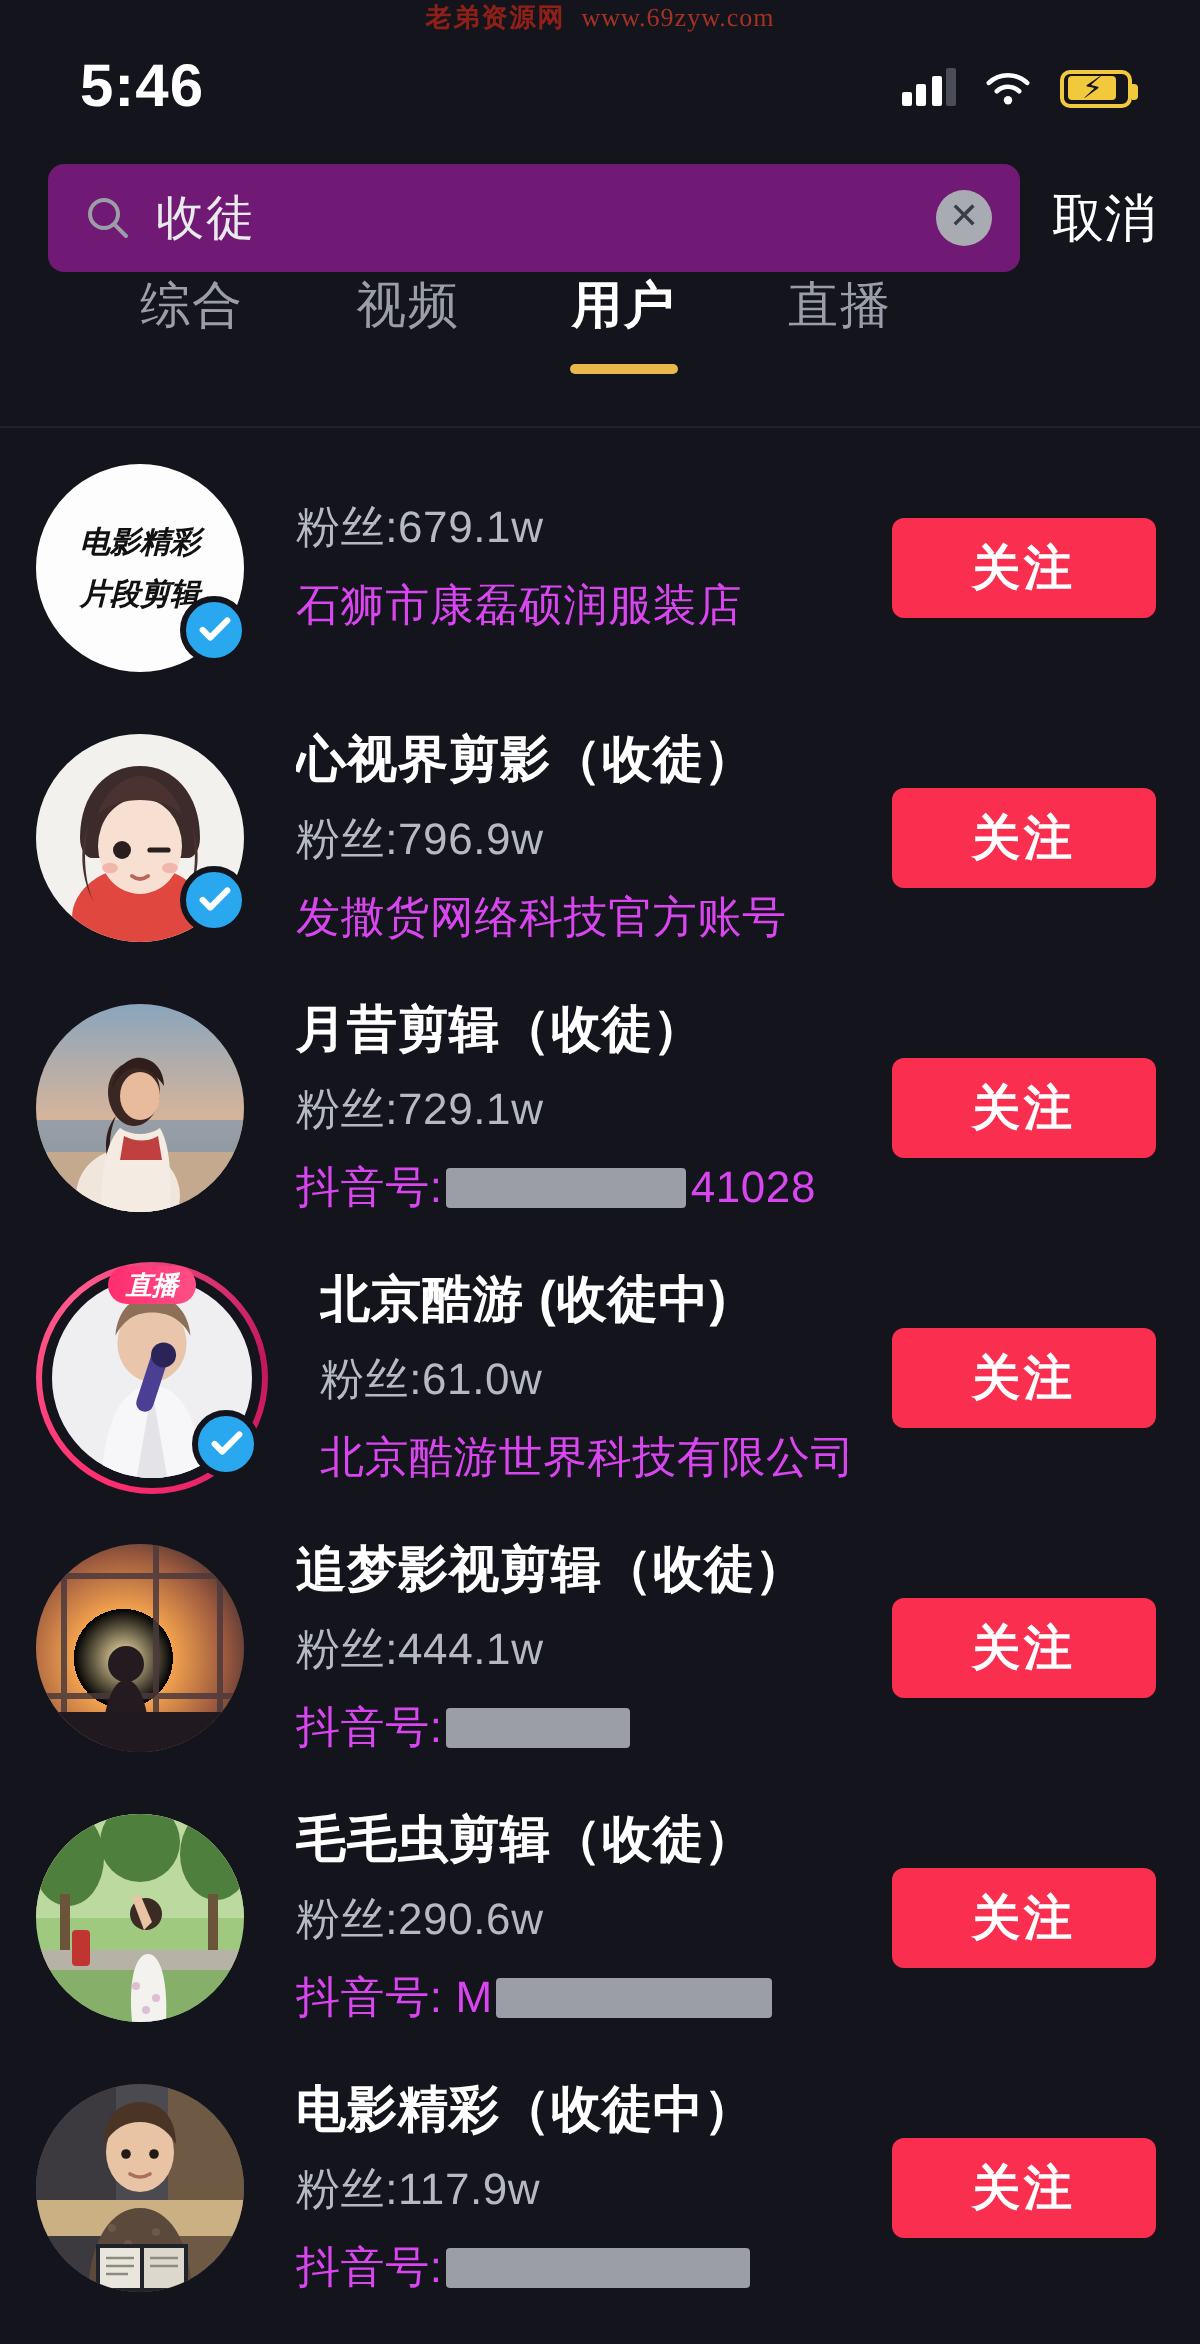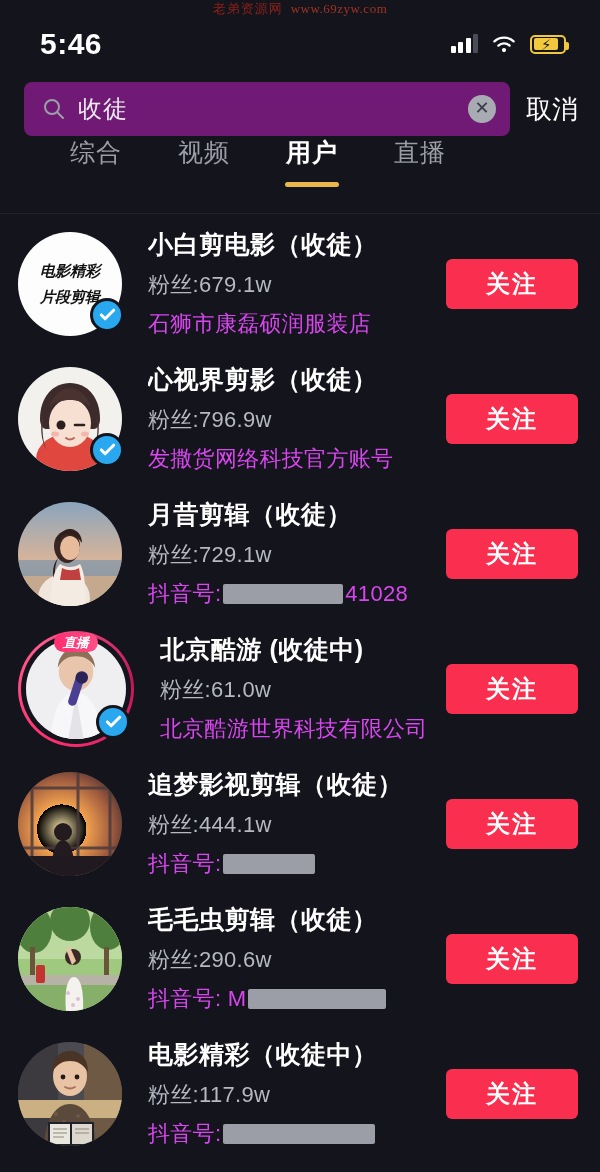--- a/index.html
+++ b/index.html
@@ -10,21 +10,21 @@
     overflow:hidden;
   }
   #app { position:relative; width:600px; height:1172px; background:#13141c; overflow:hidden; }
 
   
   .watermark {
     position:absolute; top:0; left:0; width:600px; height:18px;
     display:flex; align-items:center; justify-content:center;
     gap:8px; z-index:60; pointer-events:none;
   }
-  .watermark .wm-cn { color:#8e2018; font-size:13px; font-weight:400; letter-spacing:1px;
+  .watermark .wm-cn { color:#8e2018; font-size:13px; font-weight:700; letter-spacing:1px;
     font-family:"DejaVu Sans","Liberation Sans",sans-serif; }
   .watermark .wm-en { color:#a33224; font-size:13px; letter-spacing:.5px;
     font-family:"Liberation Serif","DejaVu Serif",serif; }
 
   
   .statusbar {
     position:absolute; top:18px; left:0; width:600px; height:52px;
     display:flex; align-items:center; justify-content:space-between;
     padding:0 34px 0 40px;
   }
@@ -206,21 +206,20 @@
               <text x="52" y="70" font-size="15" font-weight="700" fill="#111" text-anchor="middle" font-family="DejaVu Sans, sans-serif">片段剪辑</text>
             </svg>
           </div>
           <div class="verified" style="background: rgb(41, 168, 240);">
             <svg viewBox="0 0 20 20">
               <path d="M3.5 10.5l4 4 9-9" stroke="#fff" stroke-width="3.2" fill="none" stroke-linecap="round" stroke-linejoin="round"></path>
             </svg>
           </div>
         </div>
         <div class="uinfo">
-          <div class="uname">小白剪电影（收徒）</div>
           <div class="ufans">粉丝:679.1w</div>
           <div class="udesc">石狮市康磊硕润服装店</div>
         </div>
         <div class="follow" style="background: rgb(250, 46, 78);">
           <span>关注</span>
         </div>
       </div>
       <div class="urow">
         <div class="av-wrap">
           <div class="avatar">

